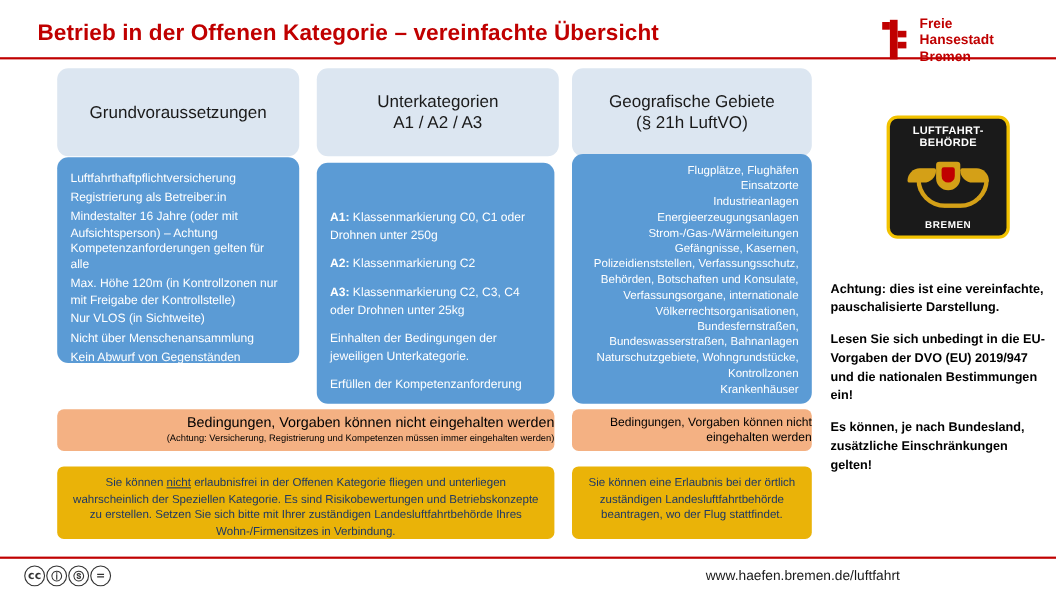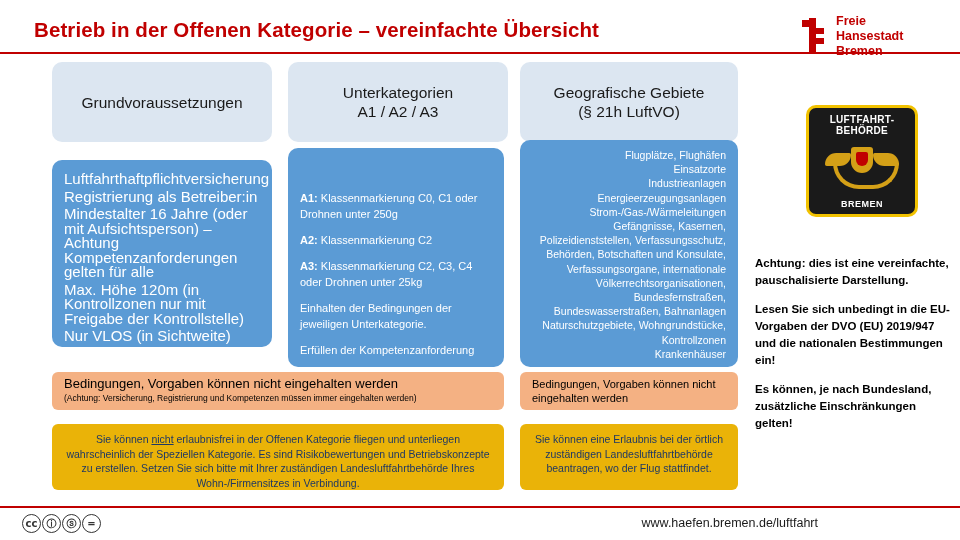--- a/index.html
+++ b/index.html
@@ -112,42 +112,42 @@
   }
   .col-body p {
     margin: 0 0 3px 0;
   }
   .col-body .lbl {
     font-weight: bold;
   }
 
   
   #col1-head { left: 52px;  top: 62px;  width: 220px; height: 80px; }
-  #col1-body { left: 52px;  top: 160px; width: 220px; height: 187px;
-               font-size: 15px; line-height: 14.5px; padding-top: 12px; }
+  #col1-body { left: 52px;  top: 143px; width: 220px; height: 187px;
+               font-size: 11px; line-height: 14.5px; padding-top: 12px; }
 
   
   #col2-head { left: 288px; top: 62px;  width: 220px; height: 80px; }
   #col2-body { left: 288px; top: 148px; width: 216px; height: 219px;
                padding-top: 42px; font-size: 11px; line-height: 16px; }
   #col2-body p { margin: 0 0 10px 0; }
 
   
   #col3-head { left: 520px; top: 62px;  width: 218px; height: 80px; }
   #col3-body { left: 520px; top: 140px; width: 218px; height: 227px;
                font-size: 10.5px; line-height: 14.2px; padding-top: 8px; text-align: right; }
   #col3-body p { margin: 0; }
 
   
   .cond {
     position: absolute;
     background: #f4b183;
     border-radius: 6px;
     color: #000000;
-    text-align: left;
+    text-align: right;
     box-sizing: border-box;
     padding-left: 12px;
   }
   #cond-left {
     left: 52px; top: 372px; width: 452px; height: 38px;
     padding-top: 4px;
   }
   #cond-left .main { font-size: 13px; }
   #cond-left .sub  { font-size: 8.5px; margin-top: 2px; }
   #cond-right {

